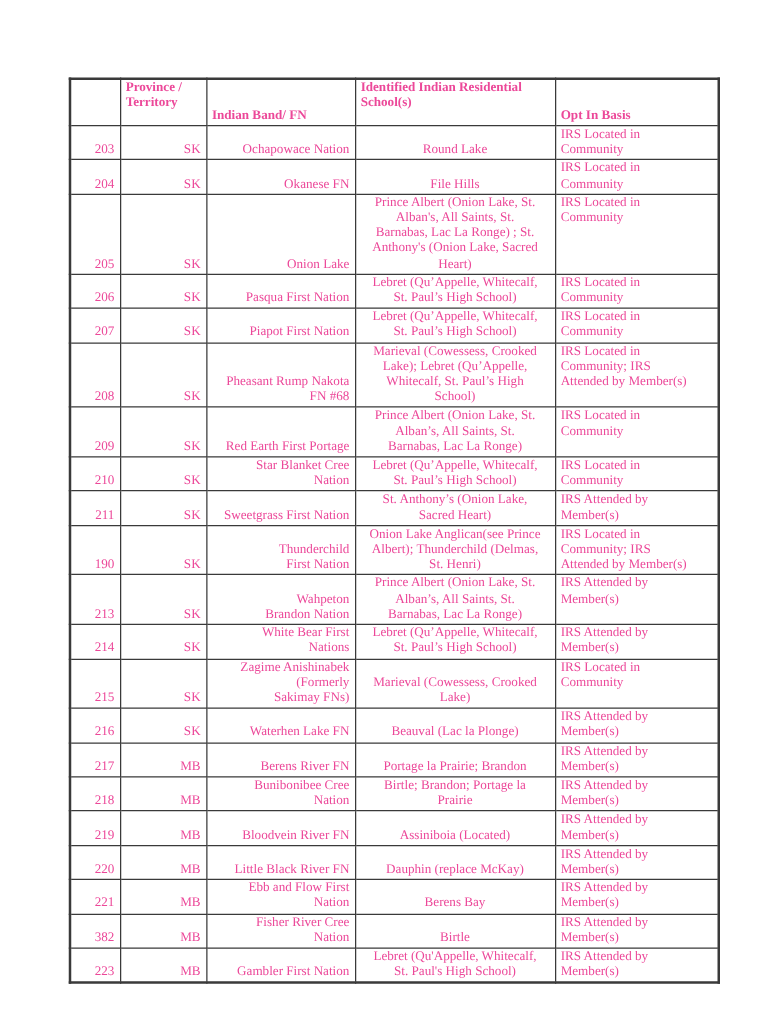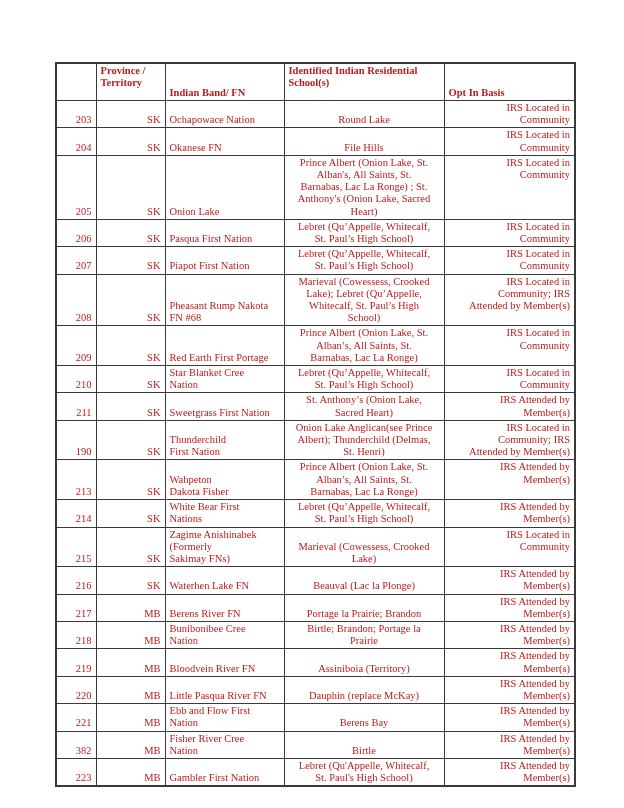--- a/index.html
+++ b/index.html
@@ -9,21 +9,21 @@
     width: 624px;
     height: 808px;
     overflow: hidden;
   }
   .page {
     position: relative;
     width: 624px;
     height: 808px;
     background: #ffffff;
     font-family: "Liberation Serif", "DejaVu Serif", serif;
-    color: #b91c1c;
+    color: #ec4899;
   }
   table.optin {
     position: absolute;
     left: 55px;
     top: 62px;
     width: 521px;
     border-collapse: collapse;
     table-layout: fixed;
     font-size: 10.5px;
     line-height: 12.2px;
@@ -46,29 +46,29 @@
   th.v-bottom { vertical-align: bottom; padding-bottom: 5px; margin-top: 36px; }
   td.c-num {
     text-align: right;
     vertical-align: bottom;
   }
   td.c-prov {
     text-align: right;
     vertical-align: bottom;
   }
   td.c-band {
-    text-align: left;
+    text-align: right;
     vertical-align: bottom;
   }
   td.c-school {
     text-align: center;
     vertical-align: bottom;
   }
   td.c-optin {
-    text-align: right;
+    text-align: left;
     vertical-align: top;
     margin-top: 18px;
   }
 </style>
 </head>
 <body>
 
 <div class="page">
   <table class="optin">
     <colgroup>
@@ -187,21 +187,21 @@
 Albert); Thunderchild (Delmas,
 St. Henri)</td>
     <td class="c-optin">IRS Located in
 Community; IRS
 Attended by Member(s)</td>
   </tr>
         <tr>
     <td class="c-num">213</td>
     <td class="c-prov">SK</td>
     <td class="c-band">Wahpeton
-Dakota Fisher</td>
+Brandon Nation</td>
     <td class="c-school">Prince Albert (Onion Lake, St.
 Alban’s, All Saints, St.
 Barnabas, Lac La Ronge)</td>
     <td class="c-optin">IRS Attended by
 Member(s)</td>
   </tr>
         <tr>
     <td class="c-num">214</td>
     <td class="c-prov">SK</td>
     <td class="c-band">White Bear First
@@ -245,28 +245,28 @@
 Nation</td>
     <td class="c-school">Birtle; Brandon; Portage la
 Prairie</td>
     <td class="c-optin">IRS Attended by
 Member(s)</td>
   </tr>
         <tr>
     <td class="c-num">219</td>
     <td class="c-prov">MB</td>
     <td class="c-band">Bloodvein River FN</td>
-    <td class="c-school">Assiniboia (Territory)</td>
+    <td class="c-school">Assiniboia (Located)</td>
     <td class="c-optin">IRS Attended by
 Member(s)</td>
   </tr>
         <tr>
     <td class="c-num">220</td>
     <td class="c-prov">MB</td>
-    <td class="c-band">Little Pasqua River FN</td>
+    <td class="c-band">Little Black River FN</td>
     <td class="c-school">Dauphin (replace McKay)</td>
     <td class="c-optin">IRS Attended by
 Member(s)</td>
   </tr>
         <tr>
     <td class="c-num">221</td>
     <td class="c-prov">MB</td>
     <td class="c-band">Ebb and Flow First
 Nation</td>
     <td class="c-school">Berens Bay</td>

